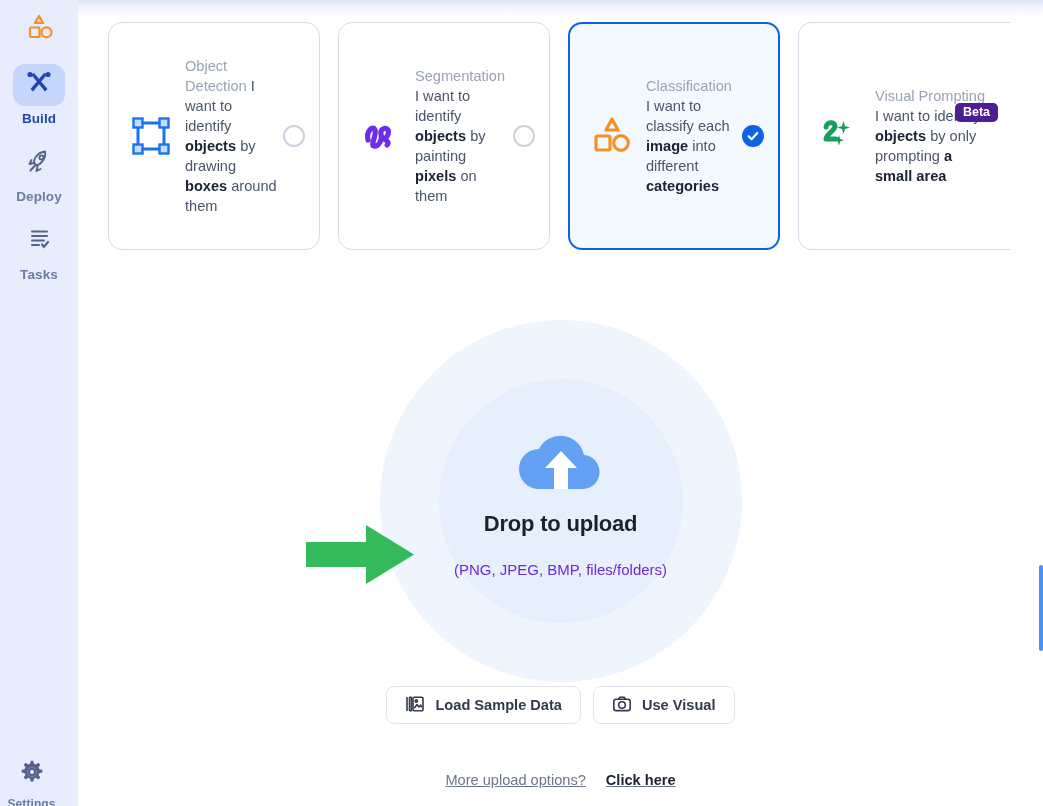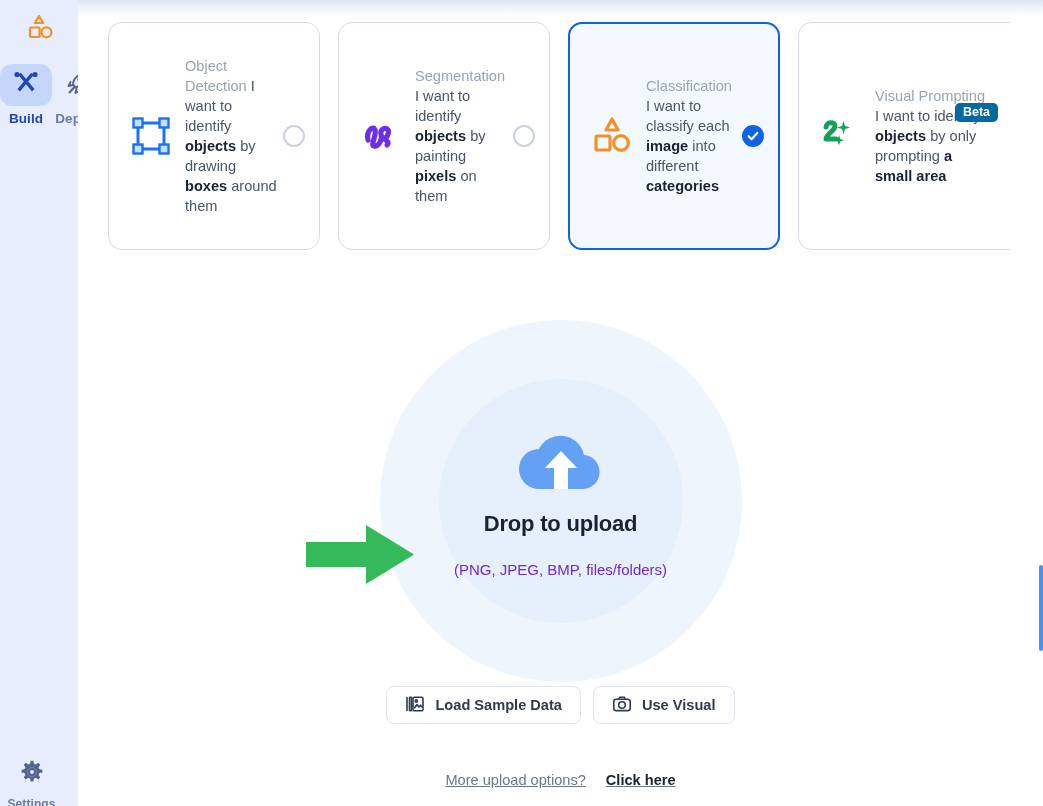--- a/index.html
+++ b/index.html
@@ -15,21 +15,21 @@
   .sidebar {
     width: 78px; height: 806px;
     background: #e7edfc;
     position: relative;
     flex: 0 0 78px;
     display: flex; flex-direction: column; align-items: center;
   }
   .side-logo { margin-top: 12px; width: 40px; height: 36px;
     display: flex; align-items: center; justify-content: center; }
   .nav-list { margin-top: 16px; width: 100%;
-    display: flex; flex-direction: row; align-items: center; }
+    display: flex; flex-direction: column; align-items: center; }
   .nav-item {
     width: 62px; margin-bottom: 16px;
     display: flex; flex-direction: column; align-items: center;
     cursor: pointer; user-select: none;
   }
   .nav-icon-box {
     width: 52px; height: 42px; border-radius: 12px;
     display: flex; align-items: center; justify-content: center;
   }
   .nav-item.active .nav-icon-box { background: #c6d6fb; }
@@ -84,21 +84,21 @@
   .radio {
     flex: 0 0 22px; width: 22px; height: 22px; border-radius: 50%;
     border: 2px solid #cbd2dd; background: transparent;
   }
   .radio.checked {
     border: none; background: #0f62e4;
     display: flex; align-items: center; justify-content: center;
   }
   .beta-badge {
     position: absolute; right: 12px; top: 80px;
-    background: #0369a1; color: #ffffff;
+    background: #4c1d95; color: #ffffff;
     font-size: 12.5px; font-weight: bold;
     border-radius: 5px; padding: 2px 8px 3px 8px;
     line-height: 14px;
   }
   .card-partial { border-right: none; border-radius: 14px 0 0 14px; }
 
   
   .drop-wrap {
     position: absolute; left: 0; right: 0; top: 320px;
     display: flex; flex-direction: column; align-items: center;

